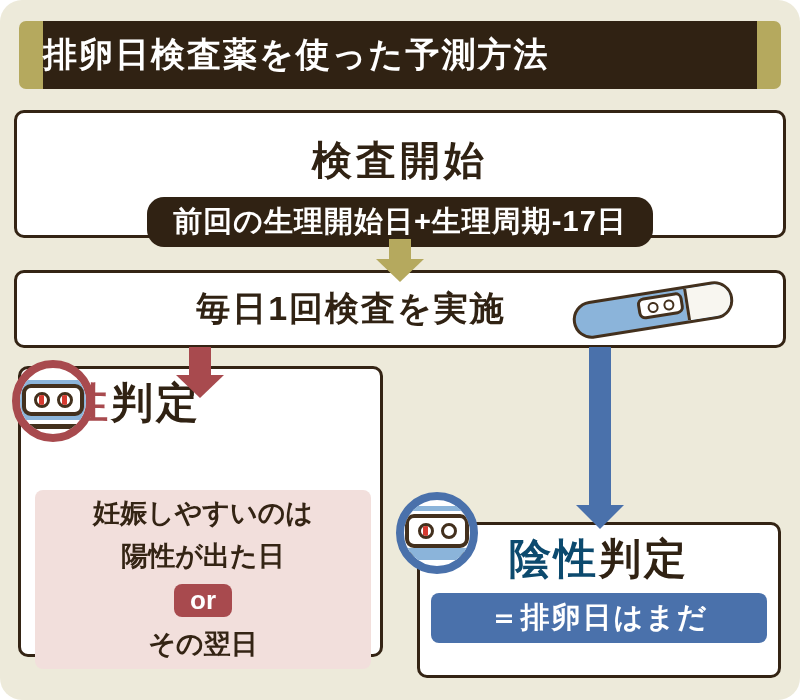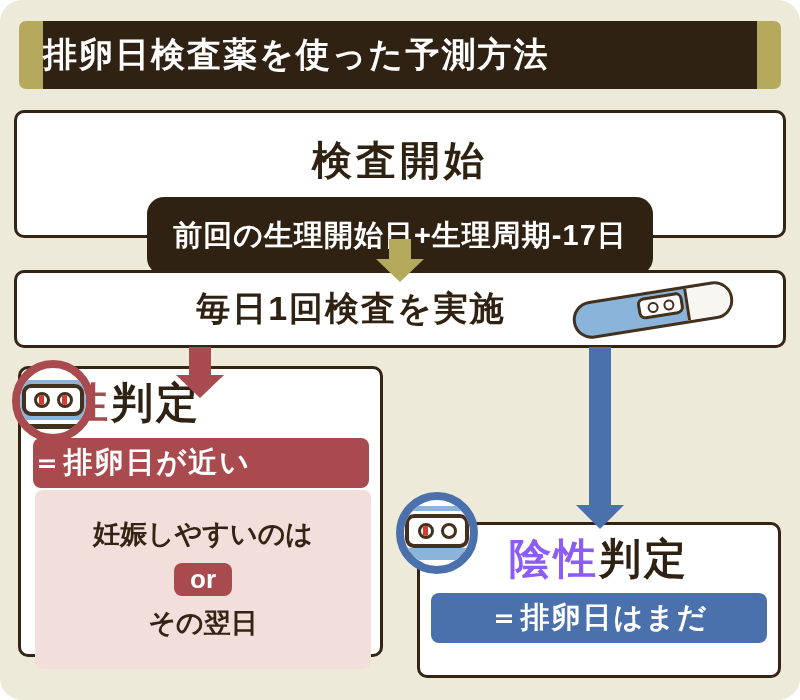--- a/index.html
+++ b/index.html
@@ -15,21 +15,21 @@
     background:#B5A95E;border-radius:7px;z-index:2;}
   .header-dark{position:absolute;left:24px;right:24px;top:0;bottom:0;background:#302213;
     display:flex;align-items:center;justify-content:flex-start;}
   .header-title{color:#ffffff;font-size:34px;font-weight:bold;letter-spacing:2px;}
 
   
   .wbox{position:absolute;background:#ffffff;border:3px solid #342414;border-radius:10px;z-index:2;box-sizing:border-box;}
   .box-start{left:14px;top:110px;width:772px;height:128px;text-align:center;}
   .start-title{margin-top:20px;font-size:40px;font-weight:bold;color:#302213;letter-spacing:4px;}
   .start-badge{display:inline-block;margin-top:9px;background:#302213;color:#ffffff;
-    border-radius:17px;padding:19px 26px;font-size:29px;font-weight:bold;letter-spacing:1px;}
+    border-radius:17px;padding:5px 26px;font-size:29px;font-weight:bold;letter-spacing:1px;}
 
   .box-daily{left:14px;top:270px;width:772px;height:78px;display:flex;align-items:center;justify-content:center;padding-left:12px;}
   .daily-title{font-size:34px;font-weight:bold;color:#302213;letter-spacing:2px;transform:translateX(-55px);}
 
   
   .stick{position:absolute;left:572px;top:291px;width:162px;height:38px;transform:rotate(-9deg);z-index:3;}
   .stick-body{position:absolute;inset:0;background:#8BB4DA;border:3px solid #43301D;border-radius:19px;overflow:hidden;box-sizing:border-box;}
   .stick-cap{position:absolute;right:0;top:0;bottom:0;width:42px;background:#F8F6F0;border-left:3px solid #43301D;}
   .stick-window{position:absolute;left:66px;top:5px;width:46px;height:22px;background:#ffffff;
     border:3px solid #43301D;border-radius:7px;display:flex;align-items:center;justify-content:center;gap:5px;box-sizing:border-box;}
@@ -43,21 +43,21 @@
   .gold .head{left:376px;top:259px;border-top:23px solid #B5A95E;}
   .red .shaft{left:189px;top:347px;width:22px;height:29px;background:#A84A4E;}
   .red .head{left:176px;top:375px;border-top:23px solid #A84A4E;}
   .blue .shaft{left:589px;top:347px;width:22px;height:159px;background:#4A71AB;}
   .blue .head{left:576px;top:505px;border-top:24px solid #4A71AB;}
 
   
   .box-pos{left:18px;top:366px;width:365px;height:291px;}
   .result-title{margin-top:6px;font-size:42px;font-weight:bold;letter-spacing:3px;color:#302213;}
   .accent-pos{color:#A84A4E;}
-  .accent-neg{color:#8b5cf6;}
+  .accent-neg{color:#0c4a6e;}
   .pos-badge{display:block;margin:7px auto 0;width:336px;background:#A84A4E;color:#fff;
     border-radius:8px;padding:5px 0;font-size:29px;font-weight:bold;letter-spacing:2px;box-sizing:border-box;}
   .pink-box{position:absolute;left:14px;top:121px;width:336px;height:179px;background:#F2DFDC;border-radius:8px;
     display:flex;flex-direction:column;align-items:center;justify-content:center;gap:9px;}
   .pink-line{font-size:27px;font-weight:bold;color:#342414;line-height:1.25;}
   .or-badge{background:#A84A4E;color:#ffffff;font-size:26px;font-weight:bold;border-radius:8px;
     padding:1px 16px;margin:2px 0;}
 
   
   .box-neg{left:417px;top:522px;width:364px;height:156px;text-align:center;}
@@ -127,23 +127,23 @@
 
   <div class="arrow blue">
     <div class="shaft"></div>
     <div class="head"></div>
   </div>
 
   <div class="wbox box-pos">
     <div class="result-title">
       <span class="accent-pos">陽性</span><span>判定</span>
     </div>
-    <span class="pos-badge">＝排卵日が近い</span>
     <div class="pink-box">
       <span class="pink-line">妊娠しやすいのは</span>
+      <span class="pink-line">陽性が出た日</span>
       <span class="or-badge">or</span>
       <span class="pink-line">その翌日</span>
     </div>
   </div>
 
   <div class="circle-icon pos-icon">
     <div class="band-blue"></div>
     <div class="brown-line"></div>
     <div class="icon-window">
       <div class="icon-dot">

